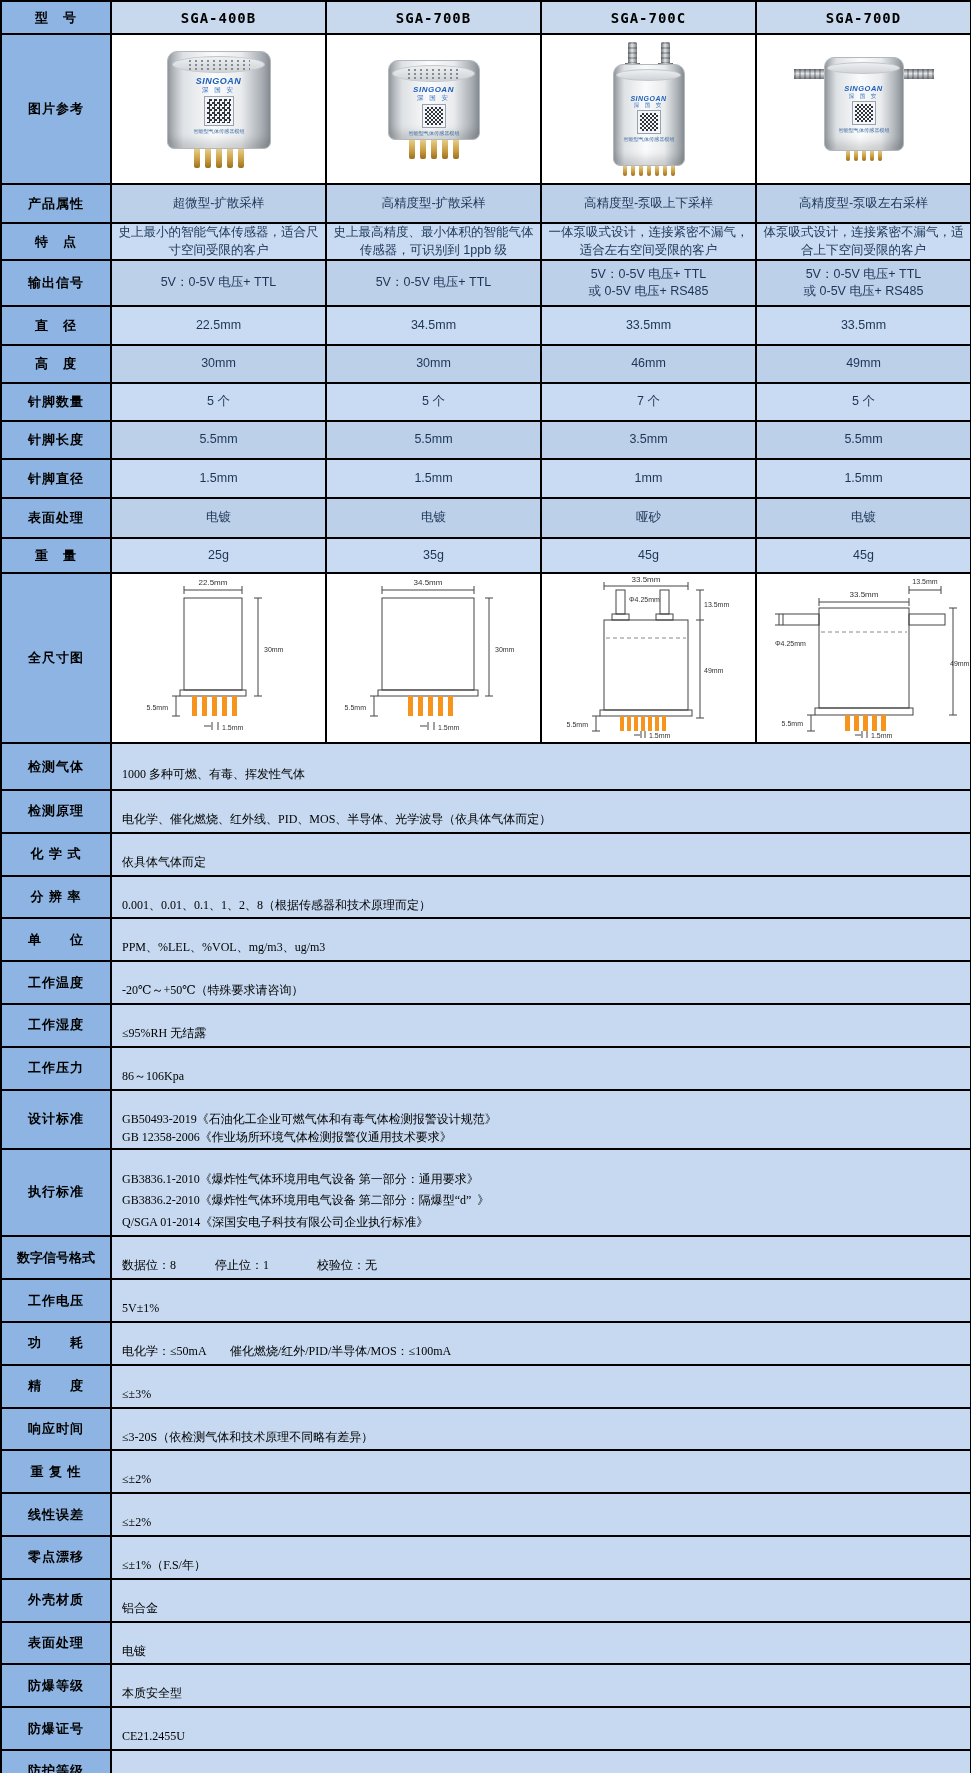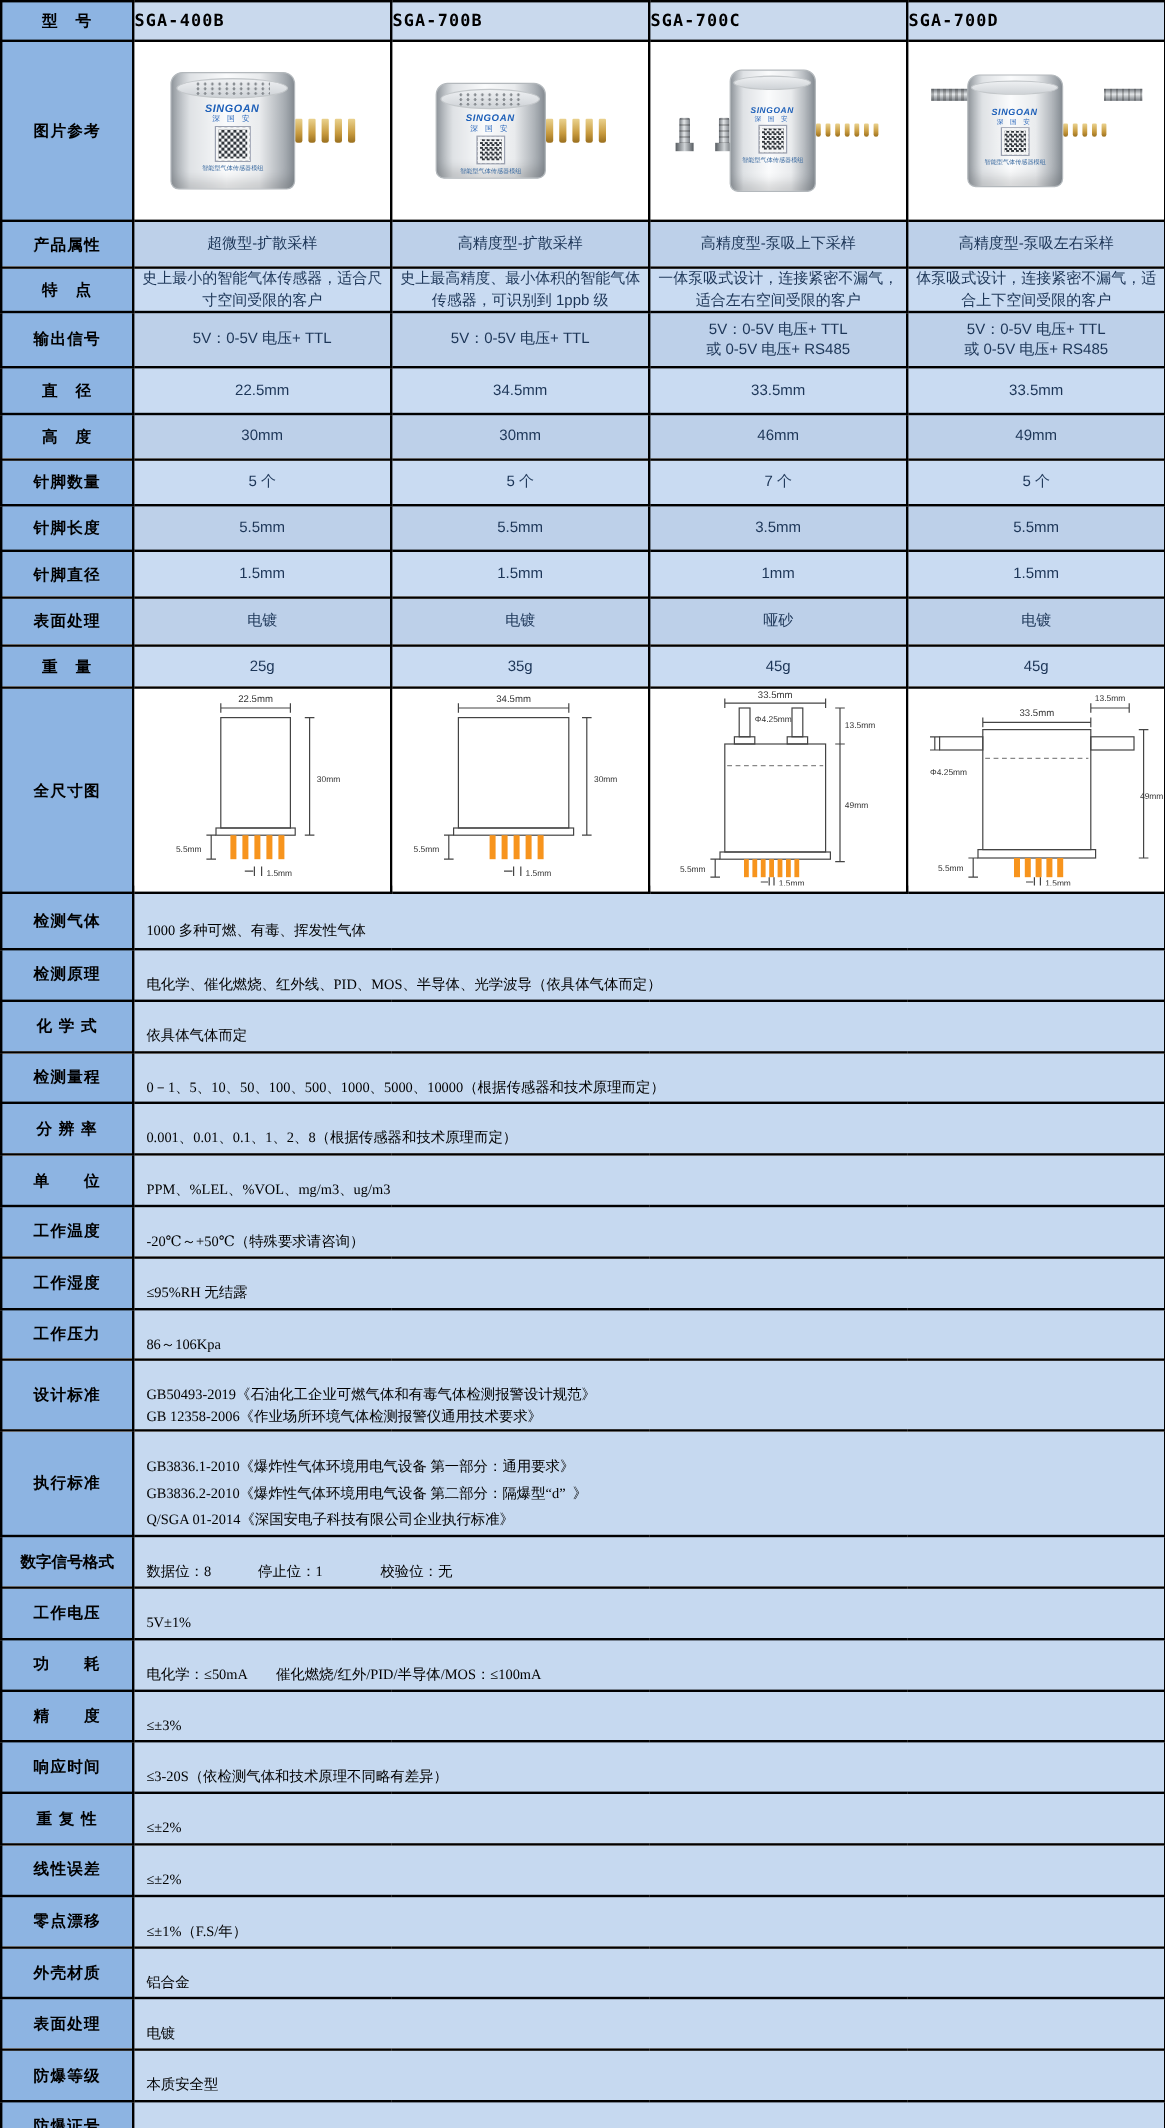--- a/index.html
+++ b/index.html
@@ -2,31 +2,31 @@
 <html><head>
 <meta charset="utf-8">
 <style>
   html,body{margin:0;padding:0;background:#fff}
   body{width:971px;font-family:"Liberation Sans","DejaVu Sans",sans-serif}
   table{border-collapse:collapse;width:971px;table-layout:fixed;border:2px solid #000}
   th,td{border:2px solid #000;padding:0;overflow:hidden;vertical-align:middle}
   col.c-label{width:110px}
   col.c-m{width:215px}
   th.lbl{background:#8db4e2;color:#000;font-weight:bold;font-size:13px;text-align:center;letter-spacing:1px}
-  tr.hdr td{background:#c9d9ed;color:#000;font-weight:bold;font-size:14px;text-align:left;
+  tr.hdr td{background:#c9d9ed;color:#000;font-weight:bold;font-size:14px;text-align:center;
             font-family:"DejaVu Sans Mono","Liberation Mono",monospace;letter-spacing:1px}
   td.v{font-size:12.5px;color:#1c3557;text-align:center;line-height:1.4;white-space:pre-line;padding:0 6px}
   tr.rd td.v{background:#bdd0e9}
   tr.rl td.v{background:#c9dbf2}
   td.white{background:#fff;text-align:center}
   tr.full td.fv{background:#c6d9f0;color:#000;text-align:left;padding:19px 4px 2px 10px;
                 font-family:"Liberation Serif","DejaVu Serif",serif;font-size:12px;line-height:1.65;white-space:pre-wrap}
   
   .photo-box{height:148px;display:flex;align-items:center;justify-content:center;background:#fff}
-  .sensor{position:relative;display:flex;align-items:center}
+  .sensor{position:relative;display:flex;flex-direction:column;align-items:center}
   .cyl{position:relative;border:1px solid #b3b8bc;border-radius:10px 10px 7px 7px;
        background:linear-gradient(90deg,#9ba1a7,#dfe2e5 15%,#fafbfc 45%,#e9ebed 72%,#8e959c);
        box-shadow:inset 0 -7px 9px rgba(0,0,0,.14);display:flex;flex-direction:column;align-items:center}
   .cap{width:90%;height:15px;border-radius:50%;background:linear-gradient(#eef0f2,#cfd3d7);
        border:1px solid #c3c7ca;margin-top:4px;position:relative;overflow:hidden}
   .holes{position:absolute;inset:2px 16%;background-image:radial-gradient(circle,#868b90 1px,transparent 1.3px);background-size:6px 4px}
   .logo{margin-top:3px;font-style:italic;font-weight:bold;font-size:9px;color:#1d5fb8;letter-spacing:.5px;white-space:nowrap}
   .logo-cn{font-size:6.5px;color:#2f6bbd;letter-spacing:2px;white-space:nowrap}
   .qr{width:24px;height:24px;margin:2px 0;border:2px solid #f4f5f6;box-shadow:0 0 0 1px #9aa0b0;
       background:repeating-conic-gradient(#30353b 0% 25%,#f4f5f6 0% 50%) 0 0/5px 5px}
@@ -346,24 +346,20 @@
         <td class="fv" colspan="4">1000 多种可燃、有毒、挥发性气体</td>
       </tr>
   <tr class="full" style="height:32px">
         <th class="lbl">检测原理</th>
         <td class="fv" colspan="4">电化学、催化燃烧、红外线、PID、MOS、半导体、光学波导（依具体气体而定）</td>
       </tr>
   <tr class="full" style="height:38px">
         <th class="lbl">化 学 式</th>
         <td class="fv" colspan="4">依具体气体而定</td>
       </tr>
-  <tr class="full" style="height:38px">
-        <th class="lbl">检测量程</th>
-        <td class="fv" colspan="4">0－1、5、10、50、100、500、1000、5000、10000（根据传感器和技术原理而定）</td>
-      </tr>
   <tr class="full" style="height:39px">
         <th class="lbl">分 辨 率</th>
         <td class="fv" colspan="4">0.001、0.01、0.1、1、2、8（根据传感器和技术原理而定）</td>
       </tr>
   <tr class="full" style="height:39px">
         <th class="lbl">单　　位</th>
         <td class="fv" colspan="4">PPM、%LEL、%VOL、mg/m3、ug/m3</td>
       </tr>
   <tr class="full" style="height:38px">
         <th class="lbl">工作温度</th>

